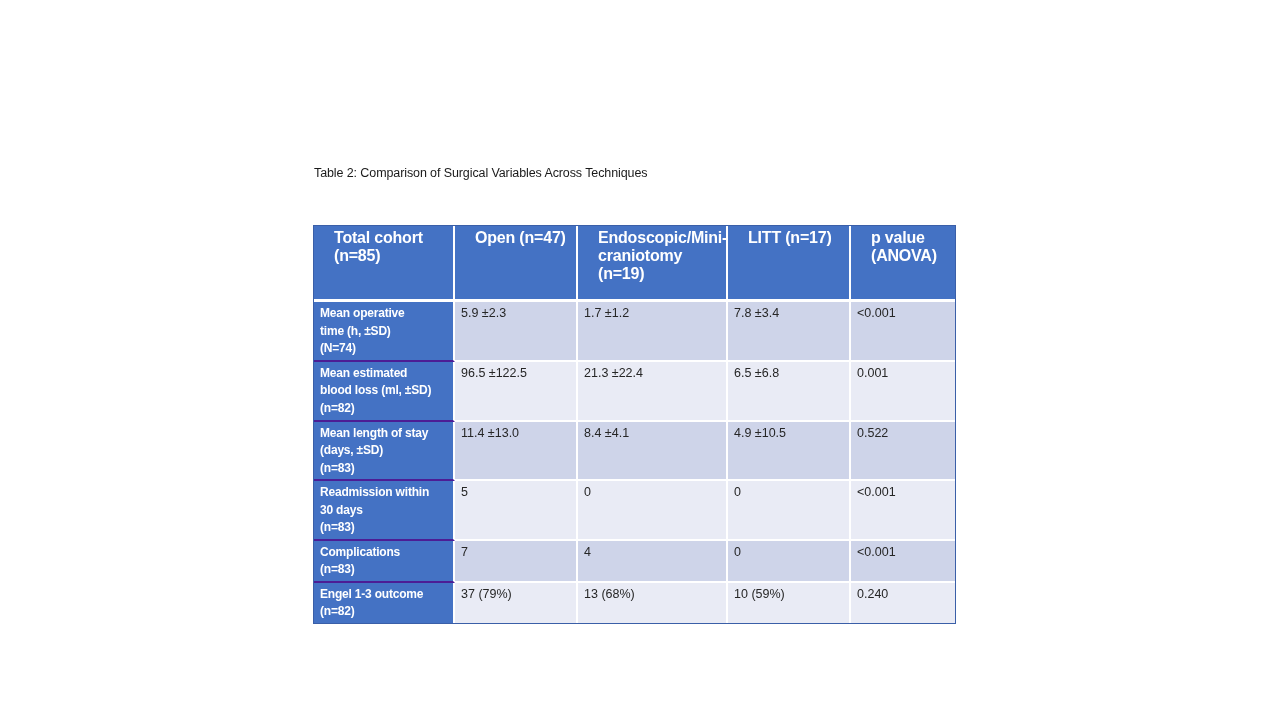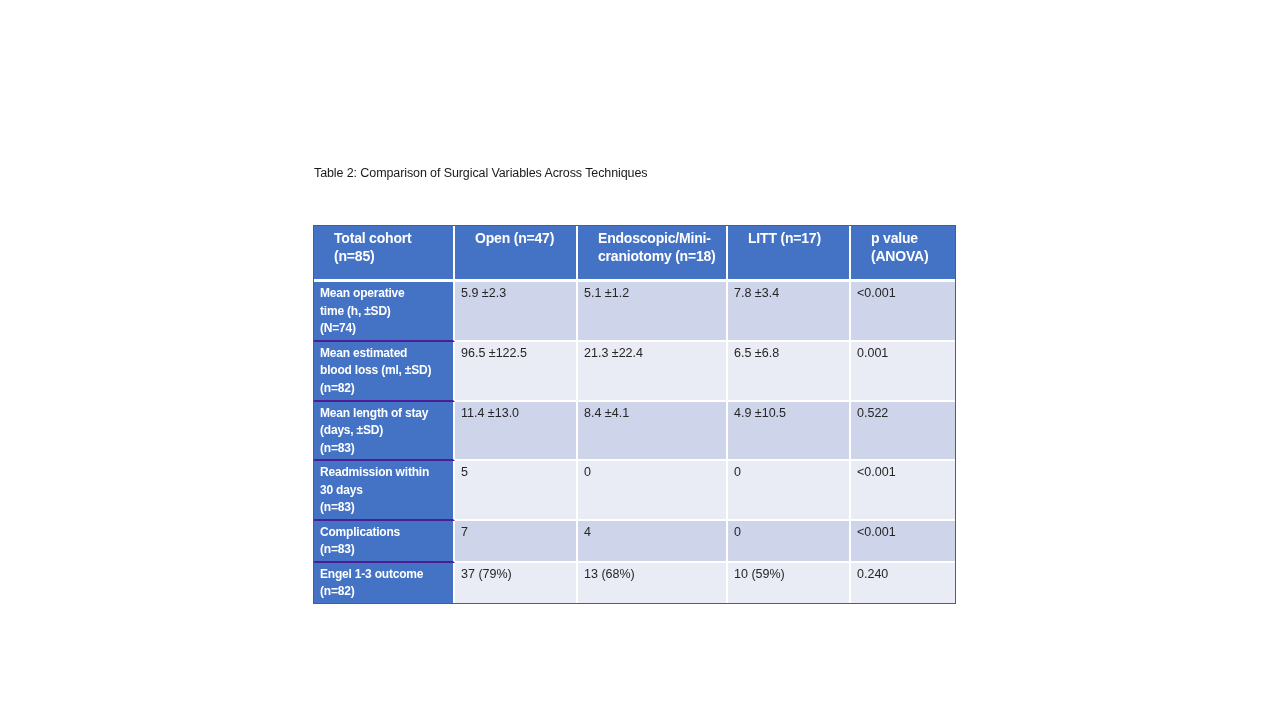--- a/index.html
+++ b/index.html
@@ -41,27 +41,27 @@
     vertical-align: top;
     text-align: left;
     padding: 3px 6px 2px 6px;
     overflow: hidden;
   }
   
   table.cmp thead th {
     background: var(--header-fill, #4472c4);
     color: var(--header-text, #ffffff);
     font-weight: bold;
-    font-size: 14px;
+    font-size: 16px;
     line-height: 18px;
     letter-spacing: -0.2px;
     white-space: pre-line;
     border-right: 2px solid #ffffff;
     border-bottom: 3px solid #ffffff;
-    height: 56px;
+    height: 76px;
     padding-left: 20px;
   }
   
   table.cmp tbody th.lbl {
     background: var(--header-fill, #4472c4);
     color: var(--header-text, #ffffff);
     font-weight: bold;
     font-size: 12px;
     line-height: 17.5px;
     letter-spacing: -0.2px;
@@ -101,33 +101,33 @@
       <col style="width:123px">
       <col style="width:150px">
       <col style="width:123px">
       <col style="width:104px">
     </colgroup>
     <thead>
       <tr>
         <th>Total cohort (n=85)</th>
         <th>Open (n=47)</th>
         <th>Endoscopic/Mini-
-craniotomy (n=18)</th>
+craniotomy (n=19)</th>
         <th>LITT (n=17)</th>
         <th>p value
 (ANOVA)</th>
       </tr>
     </thead>
     <tbody>
       <tr class="band-dark rh0">
         <th class="lbl">Mean operative
 time (h, ±SD)
 (N=74)</th>
         <td>5.9 ±2.3</td>
-        <td>5.1 ±1.2</td>
+        <td>1.7 ±1.2</td>
         <td>7.8 ±3.4</td>
         <td>&lt;0.001</td>
       </tr>
       <tr class="band-light rh1">
         <th class="lbl">Mean estimated
 blood loss (ml, ±SD)
 (n=82)</th>
         <td>96.5 ±122.5</td>
         <td>21.3 ±22.4</td>
         <td>6.5 ±6.8</td>

